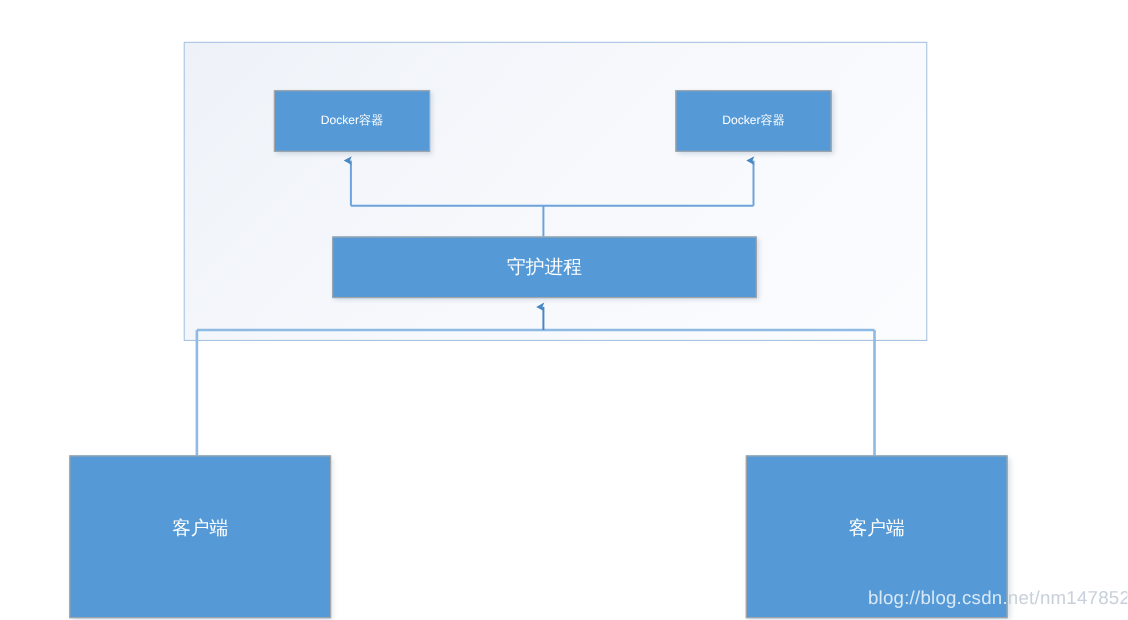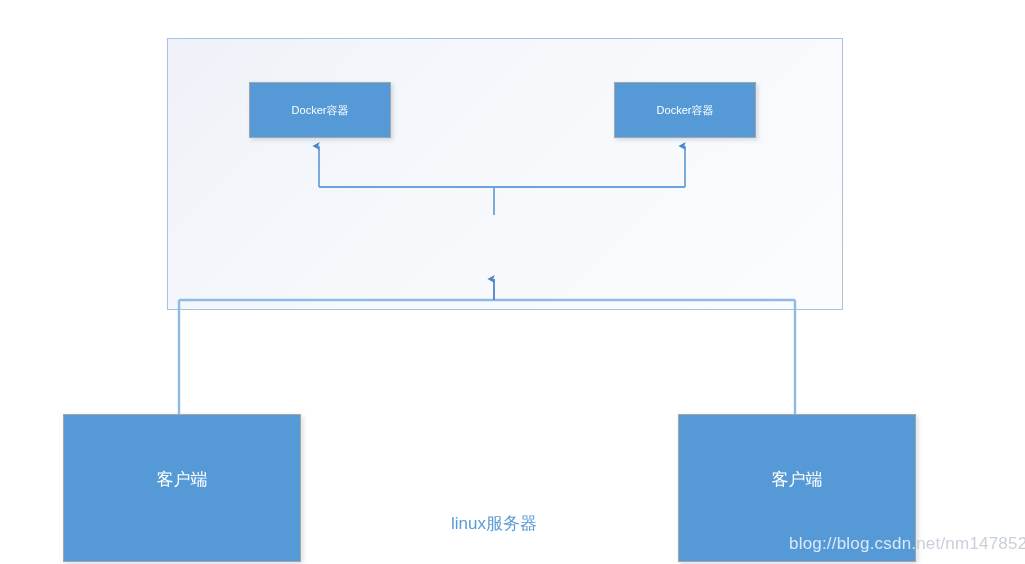--- a/index.html
+++ b/index.html
@@ -152,26 +152,28 @@
   </svg>
 
   <div class="node node-docker-left">
     <span class="node-label">Docker容器</span>
   </div>
 
   <div class="node node-docker-right">
     <span class="node-label">Docker容器</span>
   </div>
 
+  <div class="node node-daemon">
+    <span class="node-label">守护进程</span>
+  </div>
 
   <div class="node node-client-left">
     <span class="node-label">客户端</span>
   </div>
 
   <div class="node node-client-right">
     <span class="node-label">客户端</span>
   </div>
 
-  <div class="server-caption">linux服务器</div>
 
   <div class="watermark"><span>blog://blog.csdn.</span><span class="wm-dim">net/nm147852</span></div>
 
 </div>
 
 </body></html>

